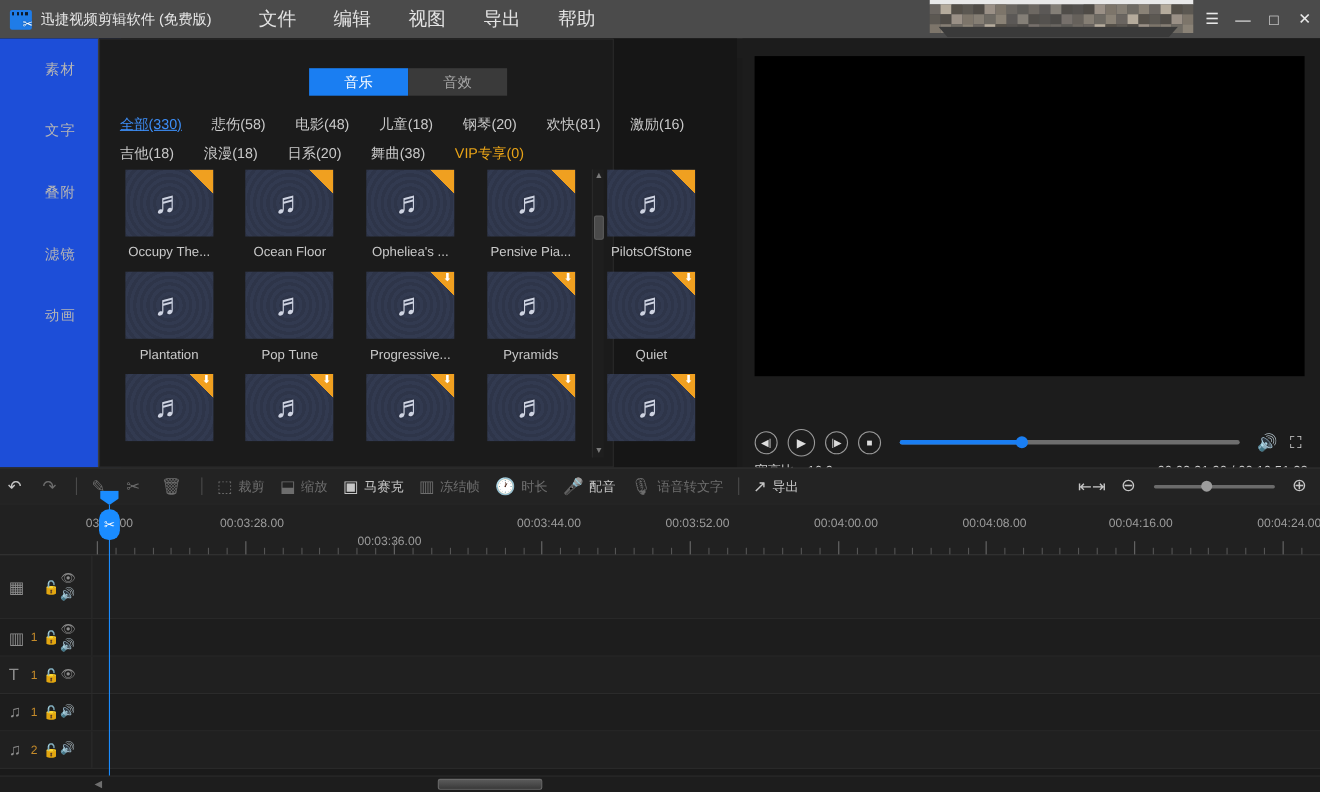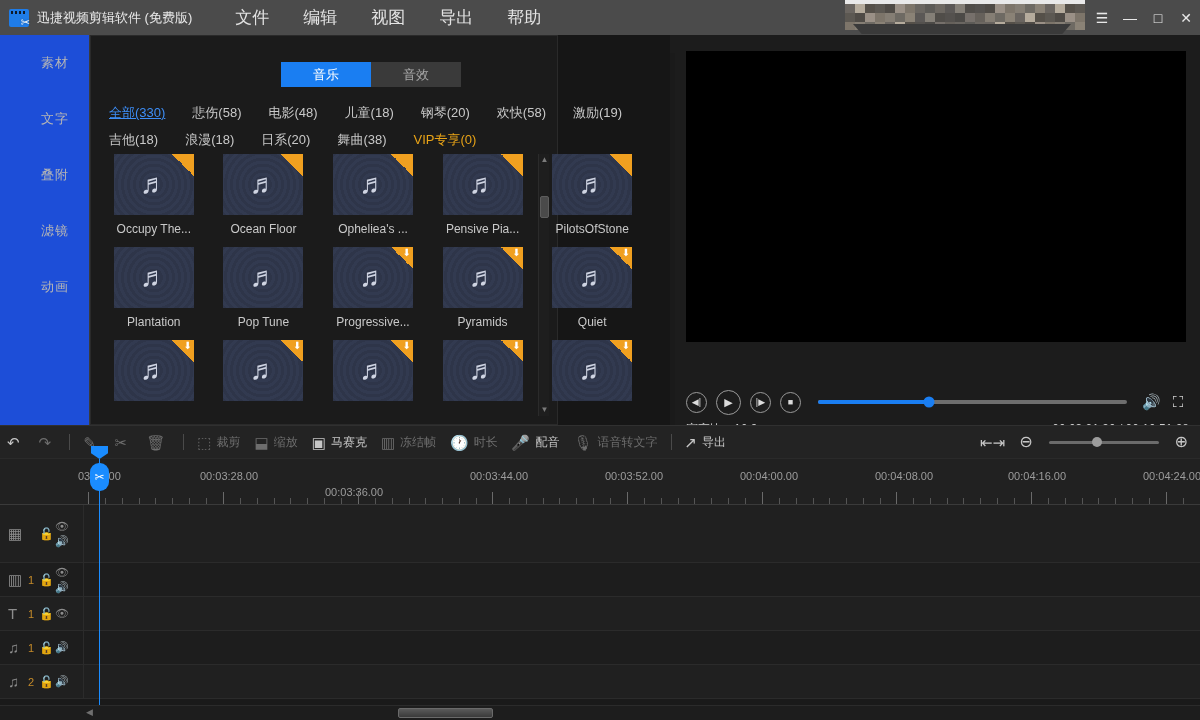--- a/index.html
+++ b/index.html
@@ -438,22 +438,22 @@
           <div class="seg-tab active">音乐</div>
           <div class="seg-tab">音效</div>
         </div>
       <div class="cats">
         <div class="cat-row" id="catrow1">
             <div class="cat sel">全部(330)</div>
             <div class="cat">悲伤(58)</div>
             <div class="cat">电影(48)</div>
             <div class="cat">儿童(18)</div>
             <div class="cat">钢琴(20)</div>
-            <div class="cat">欢快(58)</div>
-            <div class="cat">激励(19)</div>
+            <div class="cat">欢快(81)</div>
+            <div class="cat">激励(16)</div>
           </div>
         <div class="cat-row" id="catrow2">
             <div class="cat">吉他(18)</div>
             <div class="cat">浪漫(18)</div>
             <div class="cat">日系(20)</div>
             <div class="cat">舞曲(38)</div>
             <div class="cat vip">VIP专享(0)</div>
           </div>
       </div>
       <div class="grid" id="grid">

